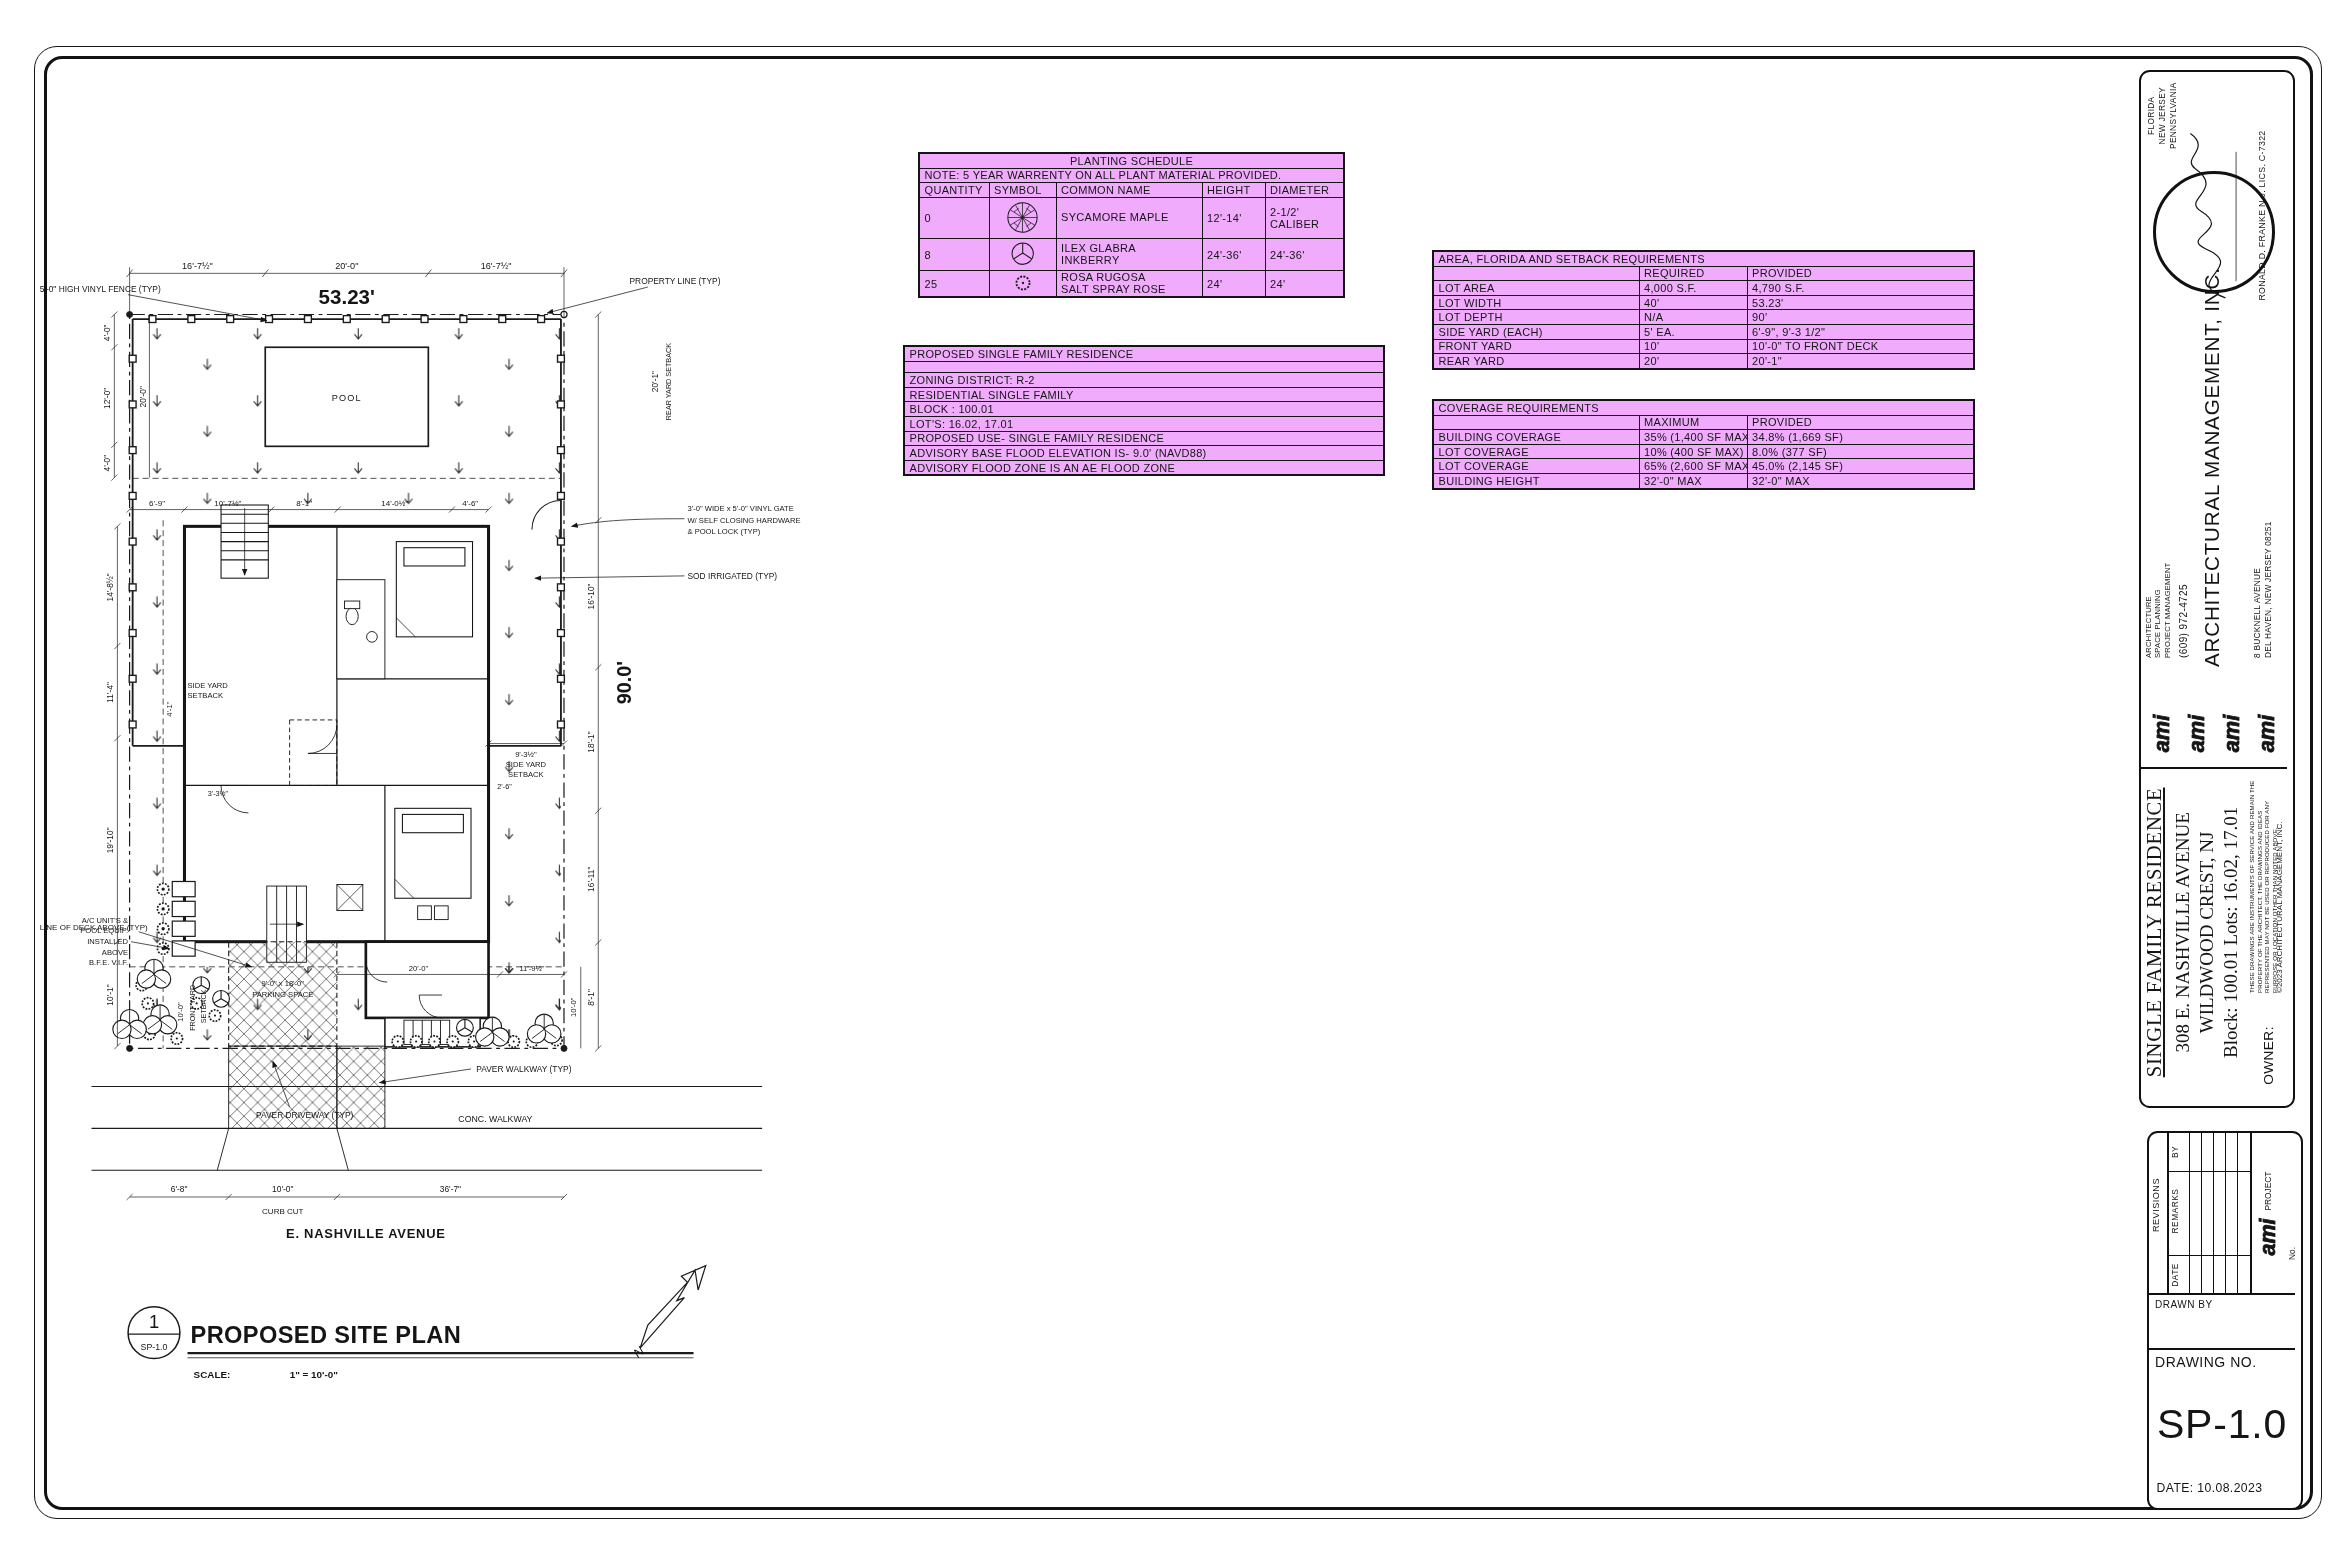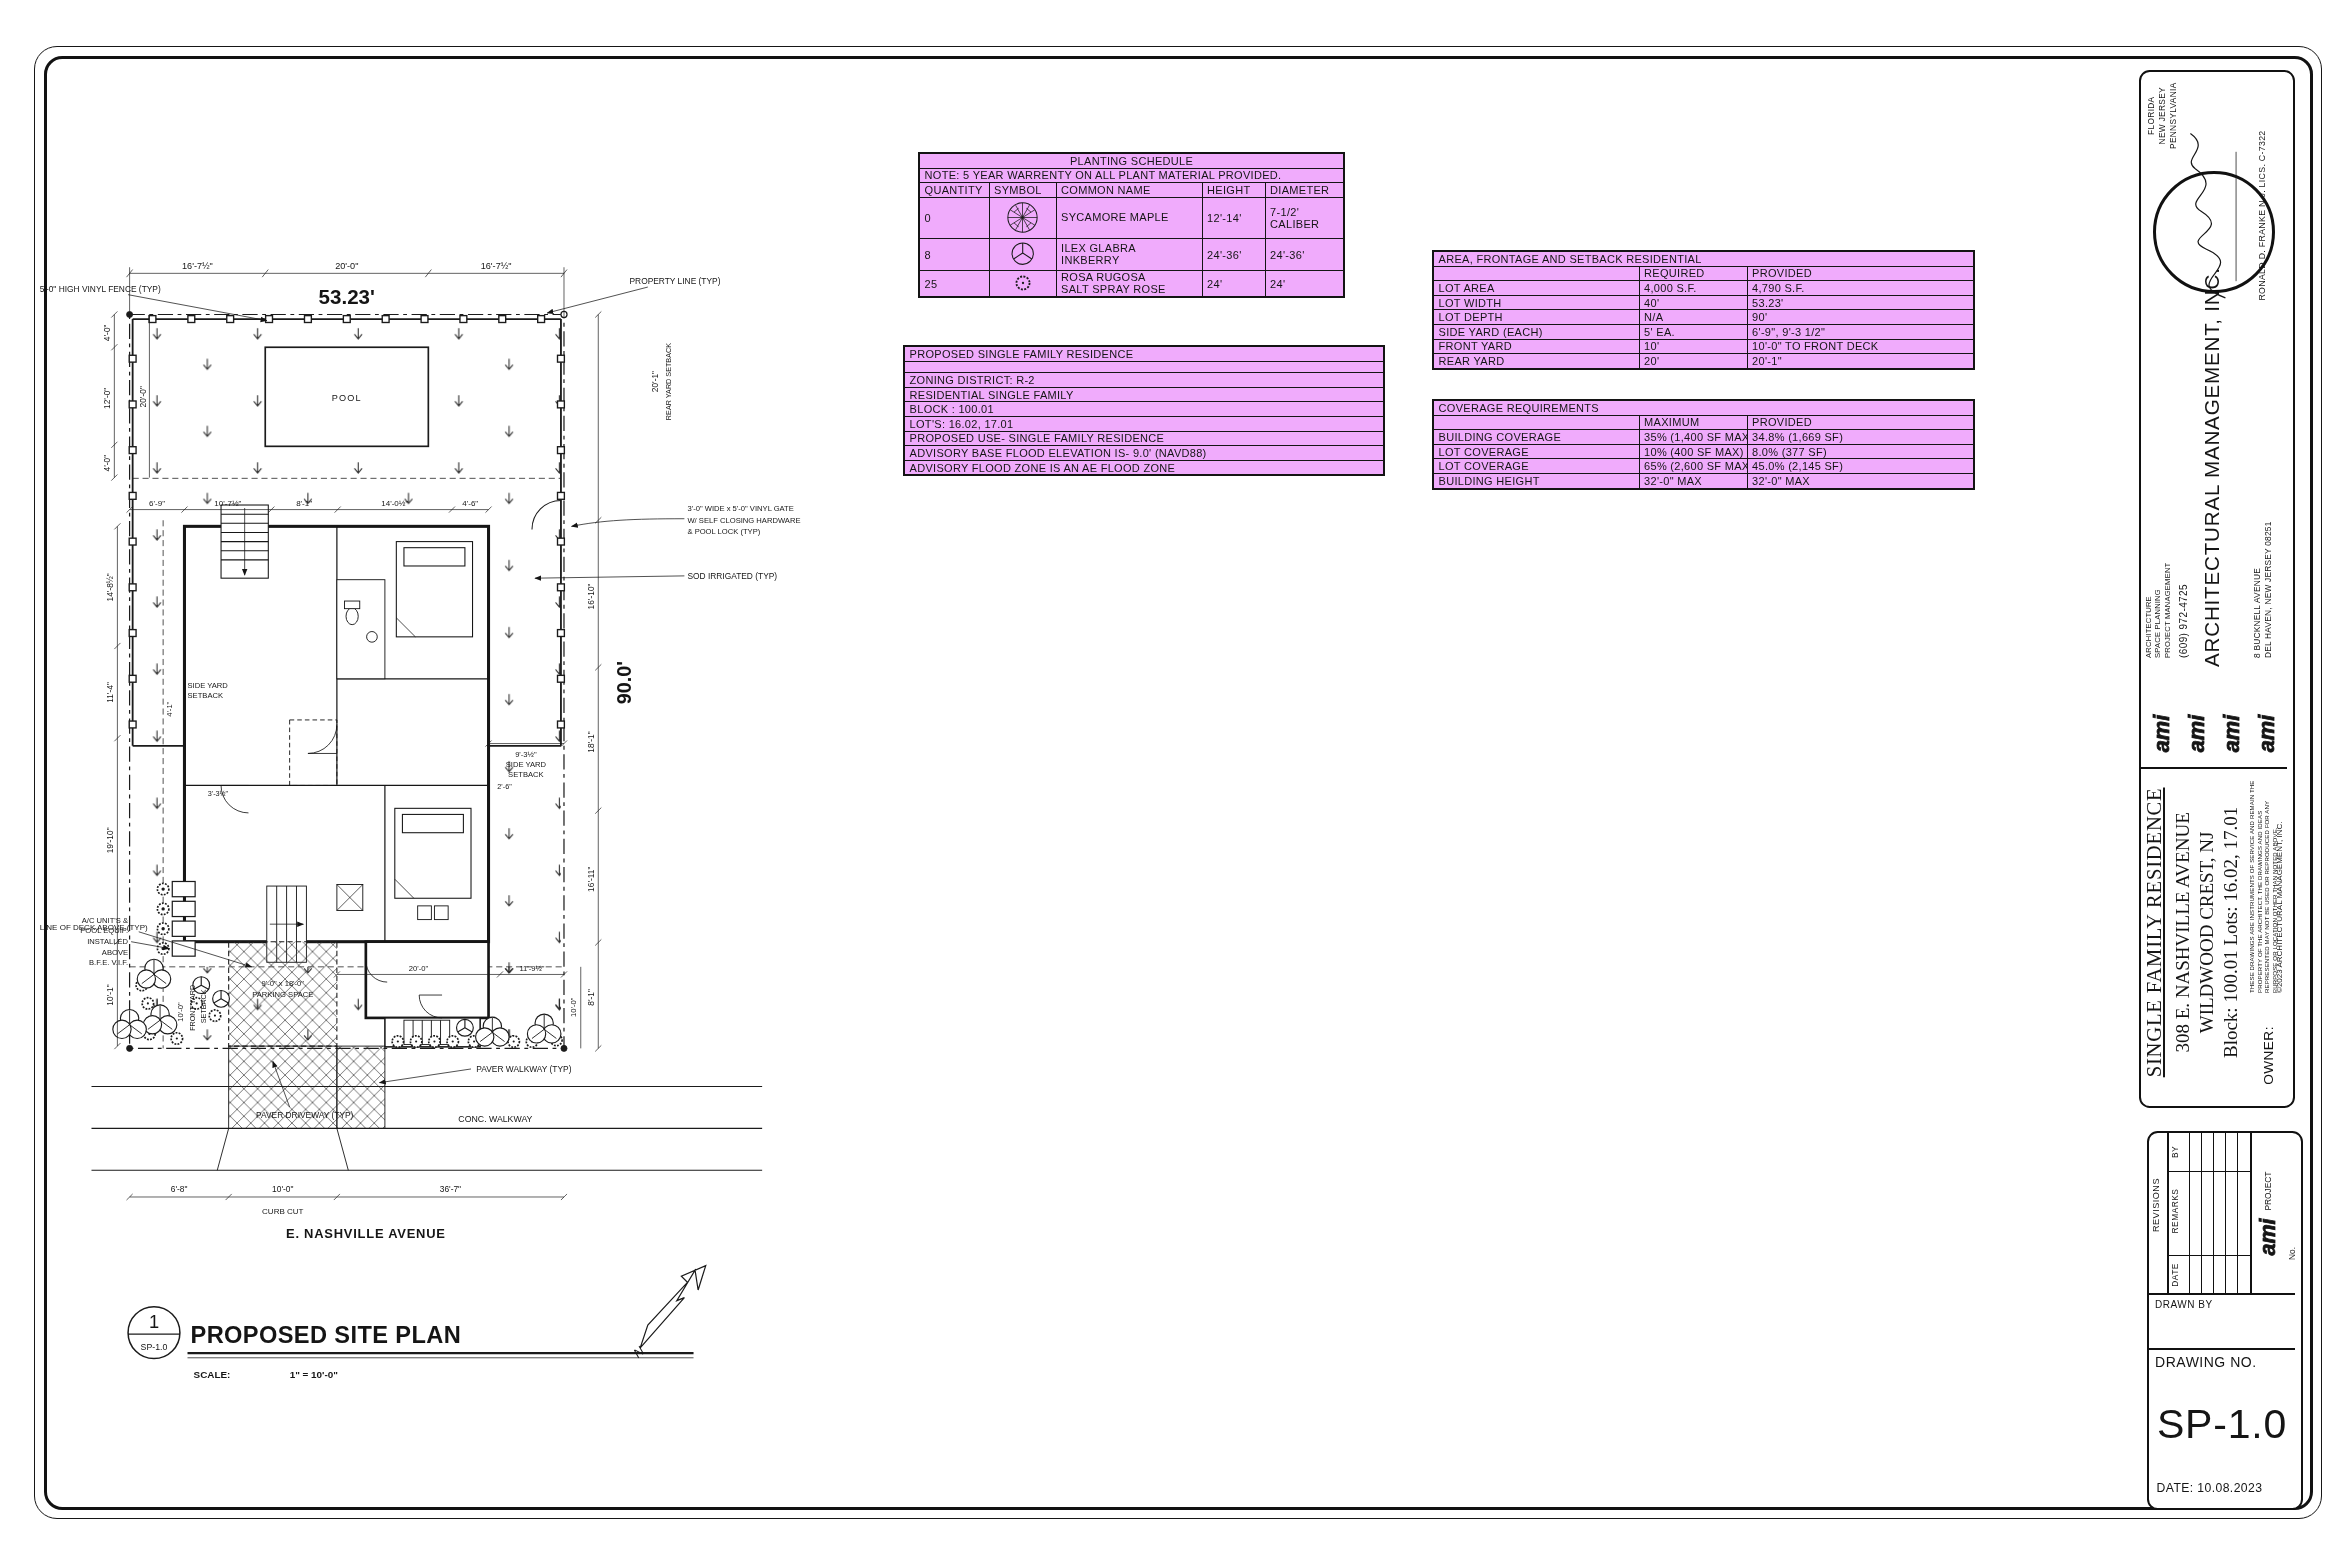--- a/index.html
+++ b/index.html
@@ -401,21 +401,21 @@
         <svg width="37" height="37" viewBox="-24 -24 48 48" fill="none" stroke="#1b1b1b">
           <circle r="19" stroke-width="1.3"></circle>
           <g stroke-width="1">
             <path d="M0,0 L0,-19 M0,0 L9,-16 M0,0 L16,-10 M0,0 L19,0 M0,0 L16,10 M0,0 L9,16 M0,0 L0,19 M0,0 L-9,16 M0,0 L-16,10 M0,0 L-19,0 M0,0 L-16,-10 M0,0 L-9,-16 M5,-12 L11,-7 M-5,-12 L-11,-7 M5,12 L11,7 M-5,12 L-11,7"></path>
           </g>
           <circle r="1.6" fill="#1b1b1b" stroke="none"></circle>
         </svg>
       </td>
       <td class="nm2"><span>SYCAMORE MAPLE</span></td>
       <td>12'-14'</td>
-      <td style="white-space:normal">7-1/2' CALIBER</td>
+      <td style="white-space:normal">2-1/2' CALIBER</td>
     </tr>
     <tr>
       <td>8</td>
       <td class="sym-cell">
         <svg width="27.4" height="27.4" viewBox="-18 -18 36 36" fill="none" stroke="#1b1b1b" stroke-width="1.4">
           <circle r="14"></circle>
               <path d="M0,-1 L0,-14 M0,-1 L12,7 M0,-1 L-12,7"></path>
         </svg>
       </td>
       <td class="nm2"><span>ILEX GLABRA</span><br><span>INKBERRY</span></td>
@@ -470,21 +470,21 @@
     </table>
 
   <table class="tbl" style="left:1432px;top:250px;width:541px">
     <colgroup>
         <col style="width:206px">
         <col style="width:108px">
         <col style="width:227px">
       </colgroup>
     <tbody>
         <tr>
-          <td colspan="3" class="t-title-left">AREA, FRONTAGE AND SETBACK RESIDENTIAL</td>
+          <td colspan="3" class="t-title-left">AREA, FLORIDA AND SETBACK REQUIREMENTS</td>
         </tr>
     <tr>
       <td></td>
       <td class="t-head">REQUIRED</td>
       <td class="t-head">PROVIDED</td>
     </tr>
     <tr>
           <td>LOT AREA</td>
           <td>4,000 S.F.</td>
           <td>4,790 S.F.</td>

